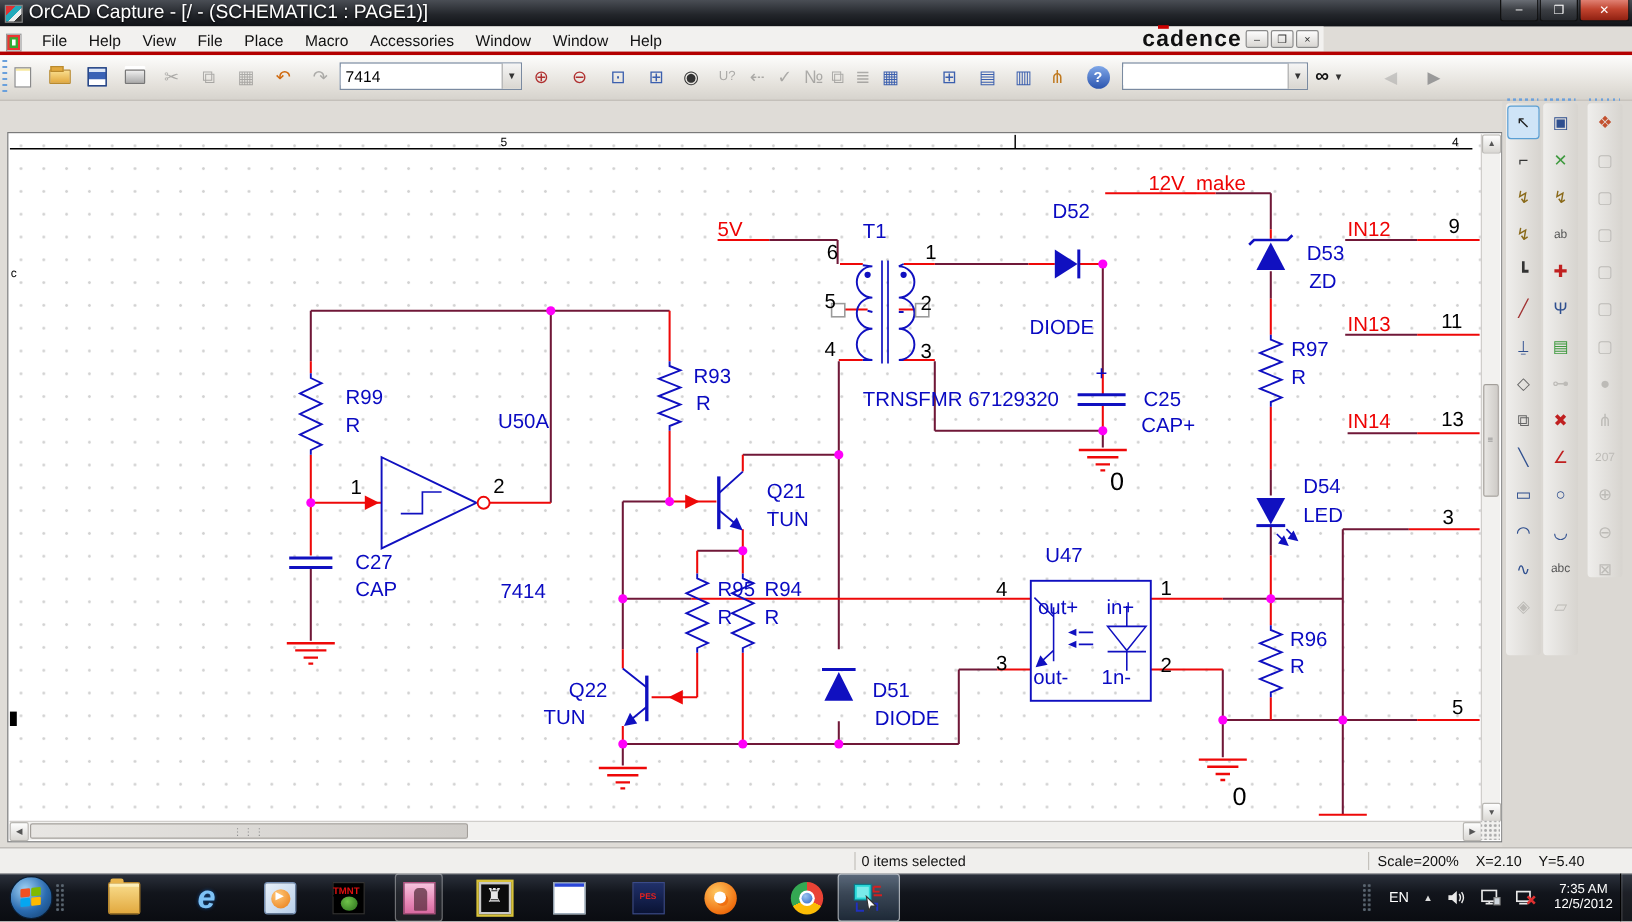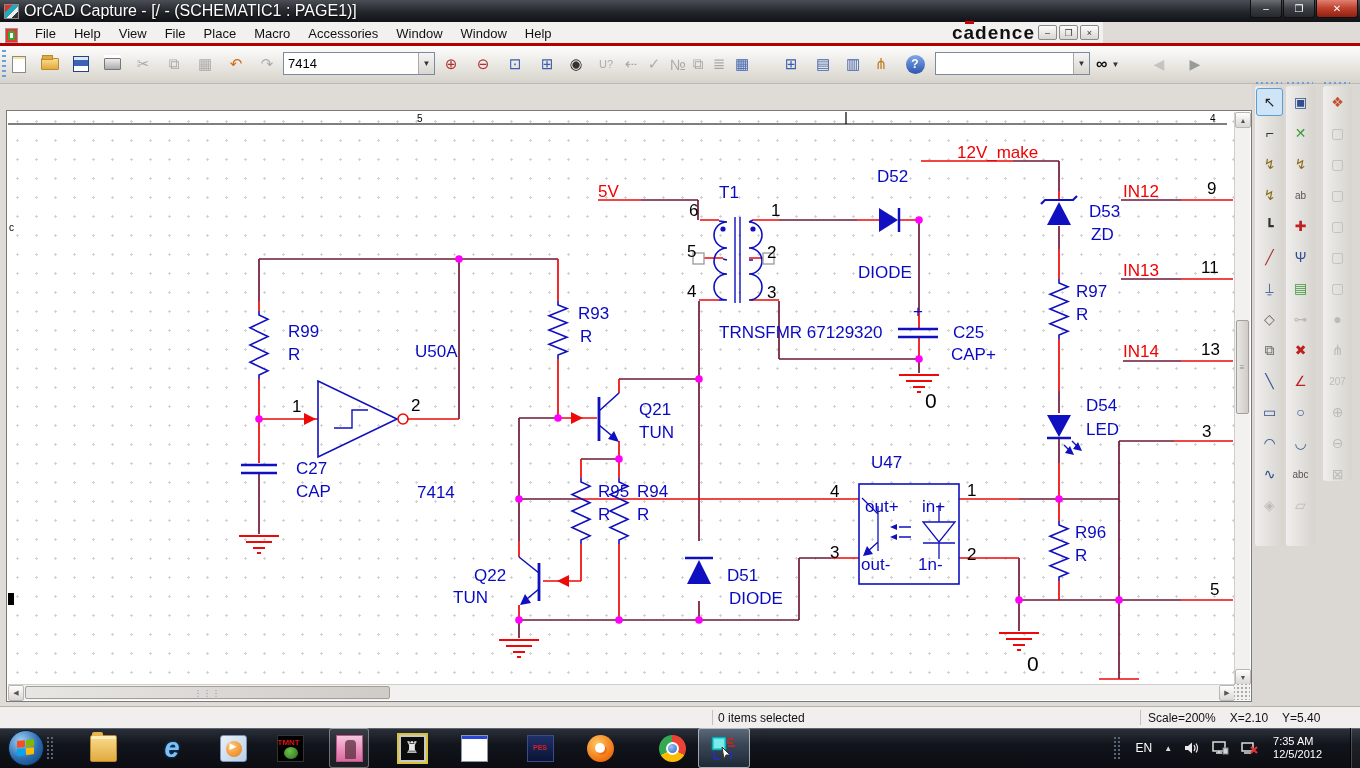--- a/index.html
+++ b/index.html
@@ -156,21 +156,21 @@
   .ic-fg::after { content:""; position:absolute; left:8px; top:8px; width:10px; height:10px; border-radius:50%;
     background:#fff; box-shadow:2px 2px 0 #f07010; }
   .ic-chrome { border-radius:50%; background:conic-gradient(#ea4335 0 120deg,#fbbc05 120deg 240deg,#34a853 240deg 360deg); }
   .ic-chrome::before { content:""; position:absolute; left:7px; top:7px; width:13px; height:13px; border-radius:50%;
     background:#fff; }
   .ic-chrome::after { content:""; position:absolute; left:9px; top:9px; width:9px; height:9px; border-radius:50%;
     background:radial-gradient(circle at 35% 30%,#9cc4f0,#2a66c8); }
   #tray { position:absolute; right:0; top:0; height:40px; display:flex; align-items:center; color:#fff; }
   #tray-grip { width:8px; height:24px; background:radial-gradient(circle,#5a6570 1px,transparent 1.4px); background-size:4px 4px; margin-right:8px; }
   .tray-item { margin:0 6px; font-size:12px; display:flex; align-items:center; }
-  #tray-clock { text-align:left; font-size:11px; line-height:13px; margin:0 28px 0 8px; }
+  #tray-clock { text-align:center; font-size:11px; line-height:13px; margin:0 6px 0 8px; }
   #show-desktop { width:10px; height:40px; border-left:1px solid #000; box-shadow:inset 1px 0 0 rgba(255,255,255,.2);
     background:rgba(255,255,255,.05); }
 </style>
 </head>
 <body>
 
 <div id="screen">
 
   <div id="titlebar">
     <span class="app-ico"></span>

